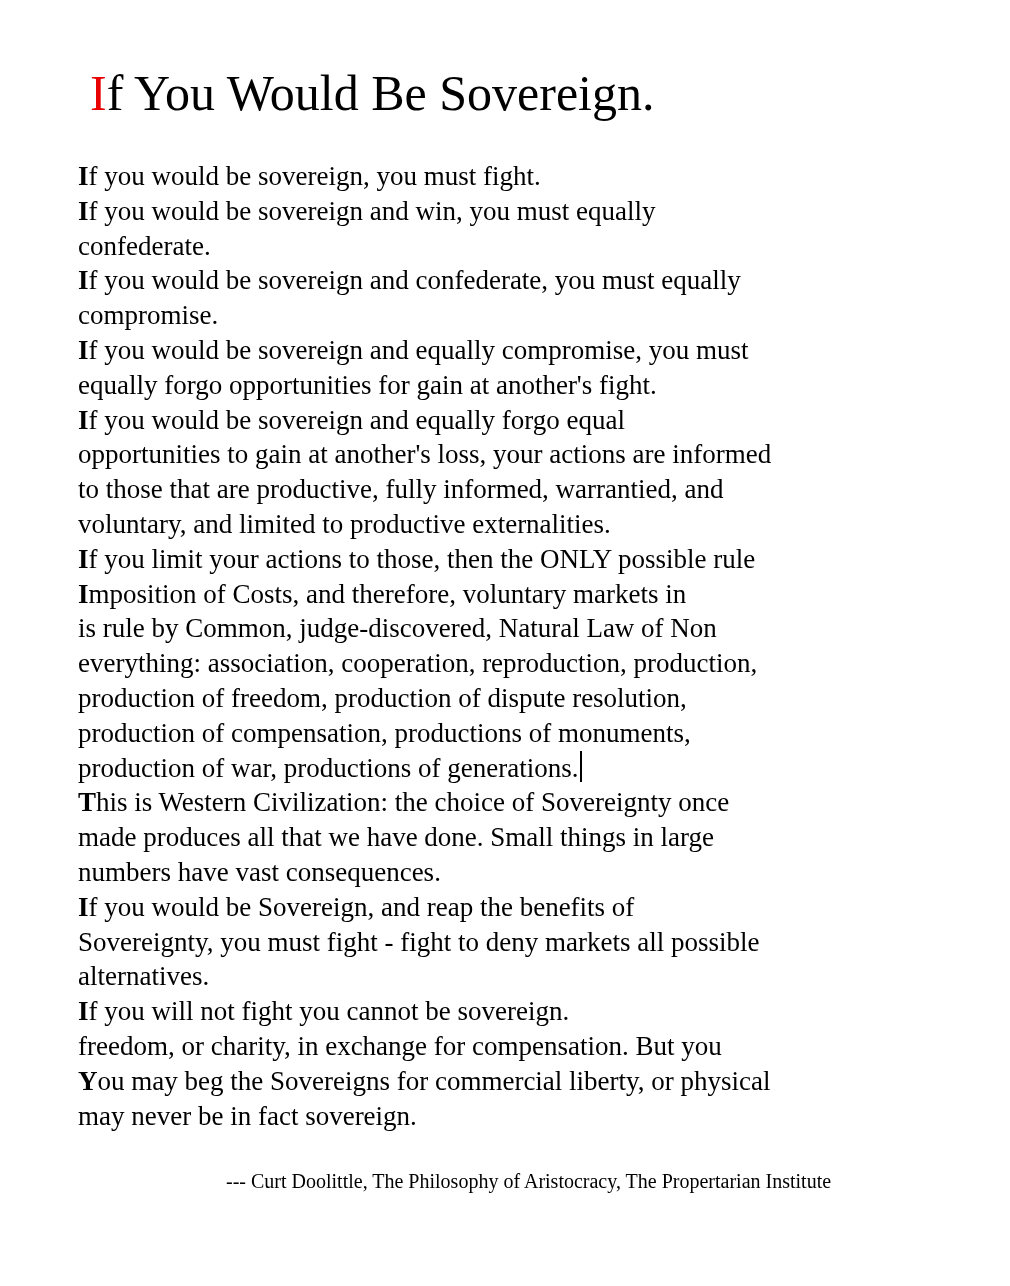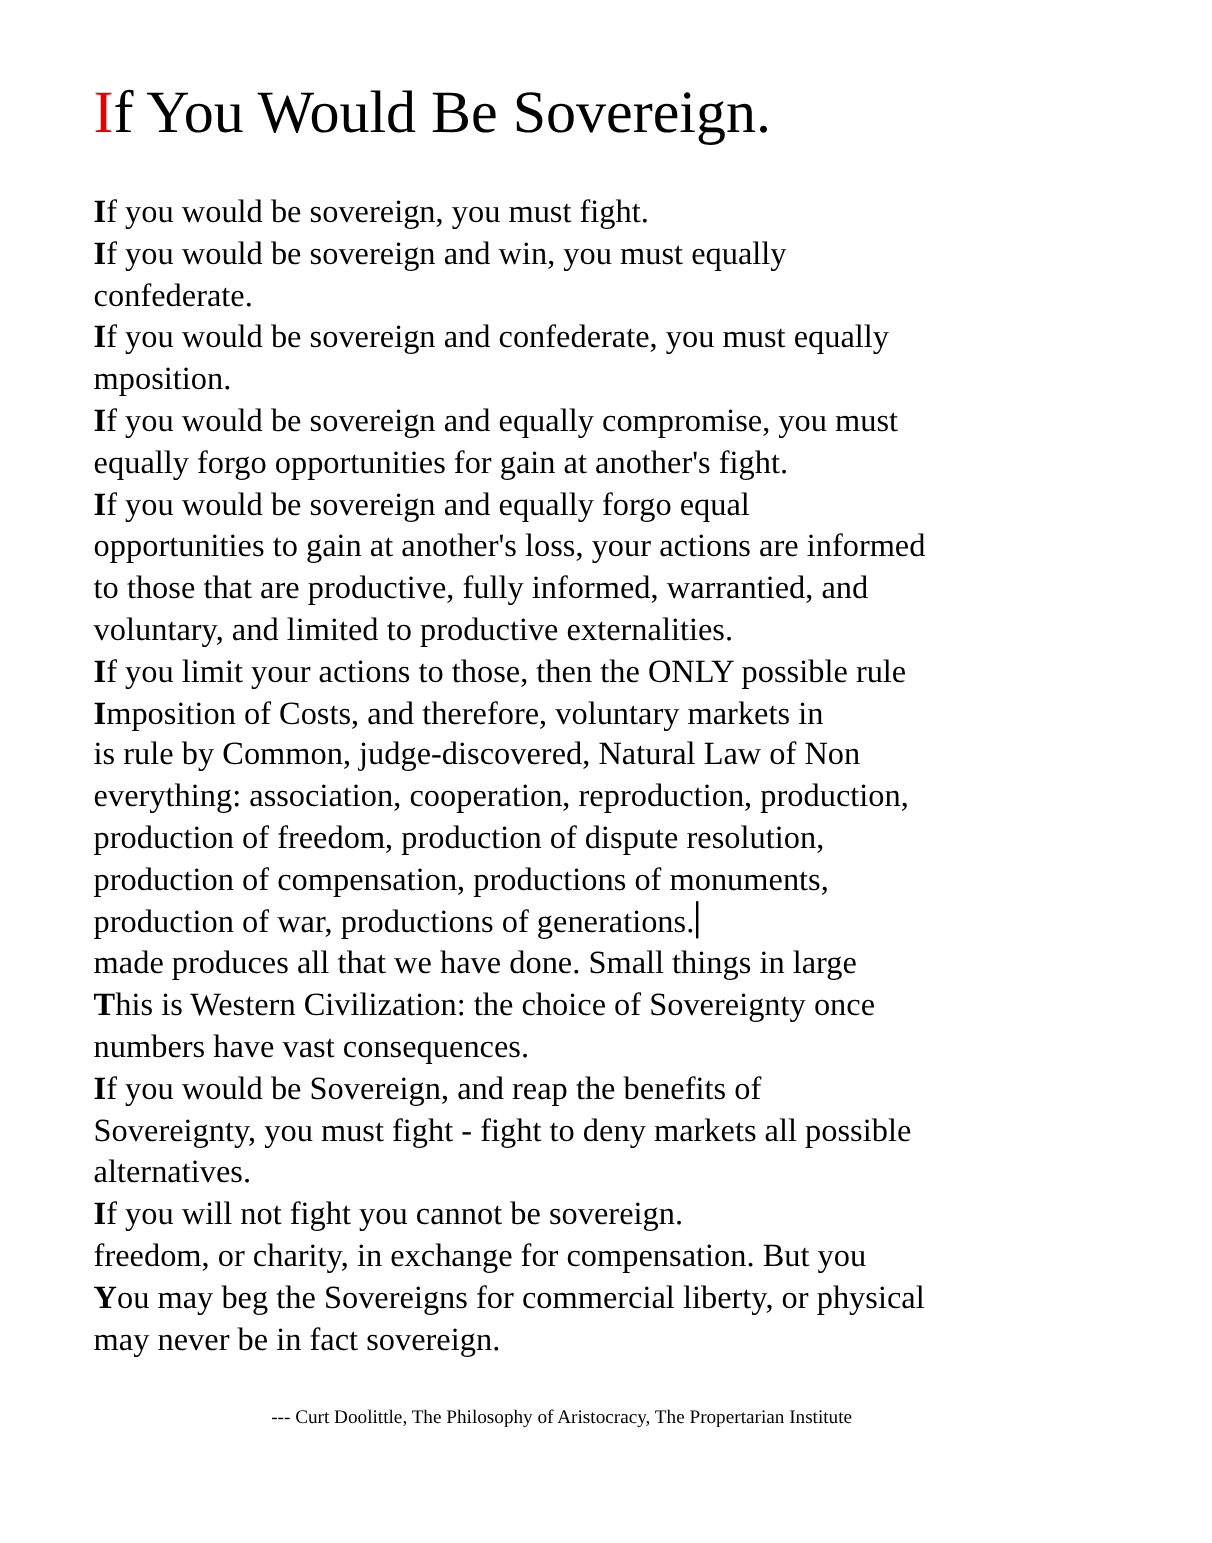--- a/index.html
+++ b/index.html
@@ -18,21 +18,21 @@
     box-sizing: border-box;
     width: 1010px;
     height: 1286px;
     padding: 66px 70px 0 78px;
     background: #ffffff;
   }
   h1.title {
     font-size: 50px;
     line-height: 55px;
     font-weight: 400;
-    margin: 0 0 38px 0;
+    margin: 0 0 38px 12px;
     letter-spacing: 0px;
     white-space: nowrap;
   }
   .body-lines {
     font-size: 27px;
     line-height: 34.8px;
     width: 860px;
   }
   .line {
     white-space: pre;
@@ -42,54 +42,54 @@
   }
   .caret {
     display: inline-block;
     width: 2px;
     height: 31px;
     background: #000000;
     vertical-align: -5px;
     margin-left: 1px;
   }
   .attribution {
-    font-size: 16px;
+    font-size: 20px;
     line-height: 23px;
     margin-top: 37px;
     margin-left: 148px;
     white-space: nowrap;
   }
 </style>
 </head>
 <body style="color: rgb(0, 0, 0); background: rgb(255, 255, 255);">
 
 <div class="page">
   <h1 class="title"><span id="title-initial" style="color: rgb(233, 0, 0);">I</span><span>f You Would Be Sovereign.</span></h1>
 
   <div class="body-lines" id="body-lines">
       <div class="line"><b class="lead">I</b>f you would be sovereign, you must fight.</div>
       <div class="line"><b class="lead">I</b>f you would be sovereign and win, you must equally</div>
       <div class="line">confederate.</div>
       <div class="line"><b class="lead">I</b>f you would be sovereign and confederate, you must equally</div>
-      <div class="line">mposition.</div>
+      <div class="line">compromise.</div>
       <div class="line"><b class="lead">I</b>f you would be sovereign and equally compromise, you must</div>
       <div class="line">equally forgo opportunities for gain at another's fight.</div>
       <div class="line"><b class="lead">I</b>f you would be sovereign and equally forgo equal</div>
       <div class="line">opportunities to gain at another's loss, your actions are informed</div>
       <div class="line">to those that are productive, fully informed, warrantied, and</div>
       <div class="line">voluntary, and limited to productive externalities.</div>
       <div class="line"><b class="lead">I</b>f you limit your actions to those, then the ONLY possible rule</div>
       <div class="line"><b class="lead">I</b>mposition of Costs, and therefore, voluntary markets in</div>
       <div class="line">is rule by Common, judge-discovered, Natural Law of Non</div>
       <div class="line">everything: association, cooperation, reproduction, production,</div>
       <div class="line">production of freedom, production of dispute resolution,</div>
       <div class="line">production of compensation, productions of monuments,</div>
       <div class="line">production of war, productions of generations.<span class="caret" style="background: rgb(0, 0, 0);"></span></div>
+      <div class="line"><b class="lead">T</b>his is Western Civilization: the choice of Sovereignty once</div>
       <div class="line">made produces all that we have done. Small things in large</div>
-      <div class="line"><b class="lead">T</b>his is Western Civilization: the choice of Sovereignty once</div>
       <div class="line">numbers have vast consequences.</div>
       <div class="line"><b class="lead">I</b>f you would be Sovereign, and reap the benefits of</div>
       <div class="line">Sovereignty, you must fight - fight to deny markets all possible</div>
       <div class="line">alternatives.</div>
       <div class="line"><b class="lead">I</b>f you will not fight you cannot be sovereign.</div>
       <div class="line">freedom, or charity, in exchange for compensation. But you</div>
       <div class="line"><b class="lead">Y</b>ou may beg the Sovereigns for commercial liberty, or physical</div>
       <div class="line">may never be in fact sovereign.</div>
     </div>
 

